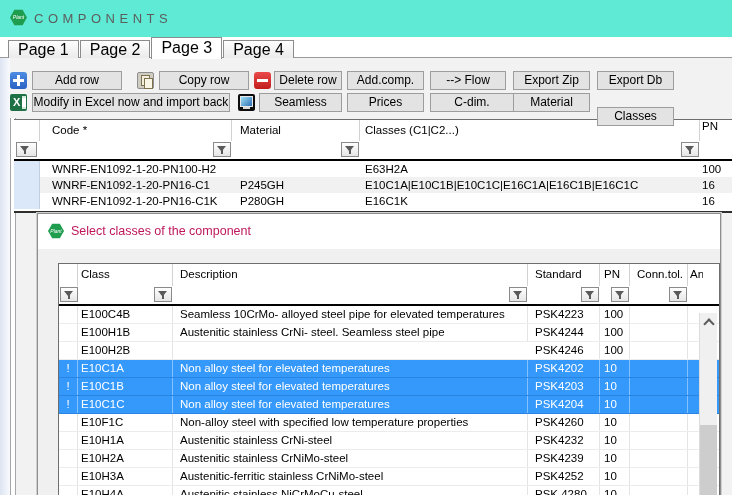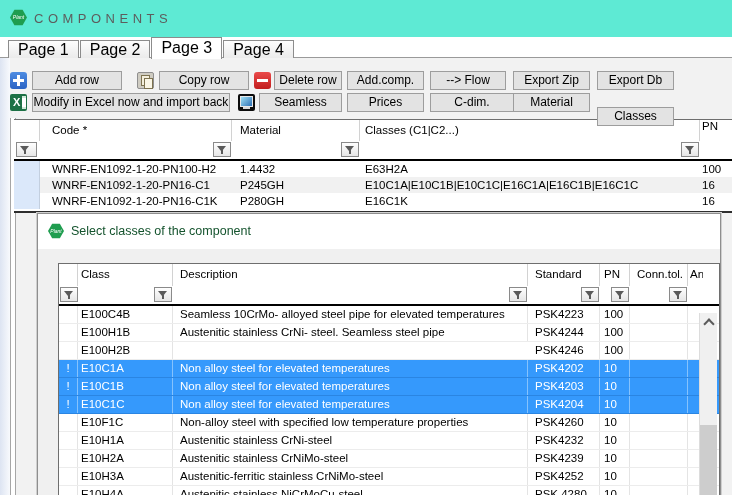--- a/index.html
+++ b/index.html
@@ -64,21 +64,21 @@
   .hcell{border-right:1px solid #d2d2d2;line-height:20px;}
   .c-sel{left:0;width:26px;}  .c-code{left:26px;width:192px;padding-left:12px;}
   .c-mat{left:218px;width:128px;padding-left:8px;} .c-cls{left:346px;width:340px;padding-left:5px;}
   .c-pn{left:686px;width:32px;padding-left:2px;}
   .mg-row .c-sel{background:#dbe8fa;border-right:1px solid #c3cfdf;}
   
   .dialog{position:absolute;left:37px;top:213px;width:684px;height:300px;background:#f0f0f0;
           border:1px solid #8e8e8e;box-shadow:0 0 0 1px #cfcfcf;overflow:hidden;box-sizing:border-box;}
   .dlg-title{position:absolute;left:0;top:0;right:0;height:35px;background:#fff;}
   .dlg-logo{position:absolute;left:10px;top:9px;width:16px;height:16px;}
-  .dlg-title-text{position:absolute;left:33px;top:10px;font-size:12.5px;color:#14532d;}
+  .dlg-title-text{position:absolute;left:33px;top:10px;font-size:12.5px;color:#be185d;}
   .dlg-grid{position:absolute;left:20px;top:49px;width:662px;height:260px;background:#fff;
           border:1px solid #6e6e6e;box-sizing:border-box;font-size:11.5px;overflow:hidden;}
   .dg-header{position:relative;height:22px;}
   .dg-filter{position:relative;height:18px;border-bottom:2px solid #000;}
   .dg-row{position:relative;height:17px;line-height:17px;border-bottom:1px solid #ececec;}
   .dg-row .cell{border-right:1px solid #e4e4e4;}
   .dg-header .cell{border-right:1px solid #d2d2d2;line-height:21px;}
   .d-sel{left:0;width:19px;text-align:center;}
   .d-class{left:19px;width:95px;padding-left:3px;}
   .d-desc{left:114px;width:355px;padding-left:7px;}
@@ -146,21 +146,20 @@
   </div>
   <div class="mg-filter">
     <div class="funnel" style="left:2px;top:1px;width:21px;"></div>
     <div class="funnel" style="left:199px;top:1px;"></div>
     <div class="funnel" style="left:327px;top:1px;"></div>
     <div class="funnel" style="left:667px;top:1px;"></div>
   </div>
   <div class="mg-row">
     <div class="cell c-sel"></div>
     <div class="cell c-code">WNRF-EN1092-1-20-PN100-H2</div>
-    <div class="cell c-mat">1.4432</div>
     <div class="cell c-cls">E63H2A</div>
     <div class="cell c-pn">100</div>
   </div>
   <div class="mg-row alt">
     <div class="cell c-sel"></div>
     <div class="cell c-code">WNRF-EN1092-1-20-PN16-C1</div>
     <div class="cell c-mat">P245GH</div>
     <div class="cell c-cls">E10C1A|E10C1B|E10C1C|E16C1A|E16C1B|E16C1C</div>
     <div class="cell c-pn">16</div>
   </div>

